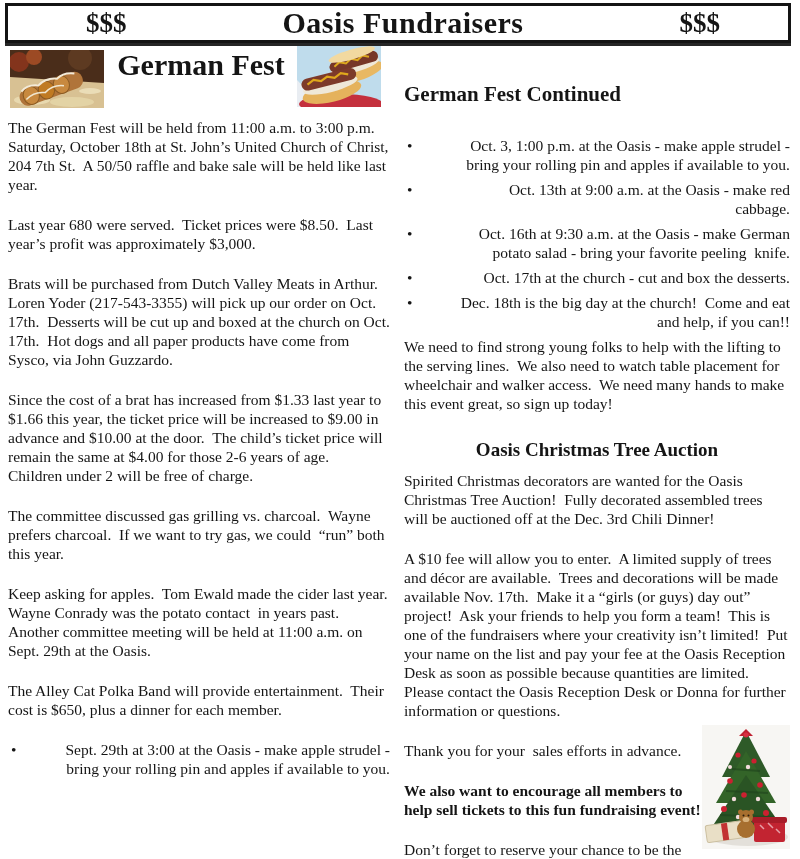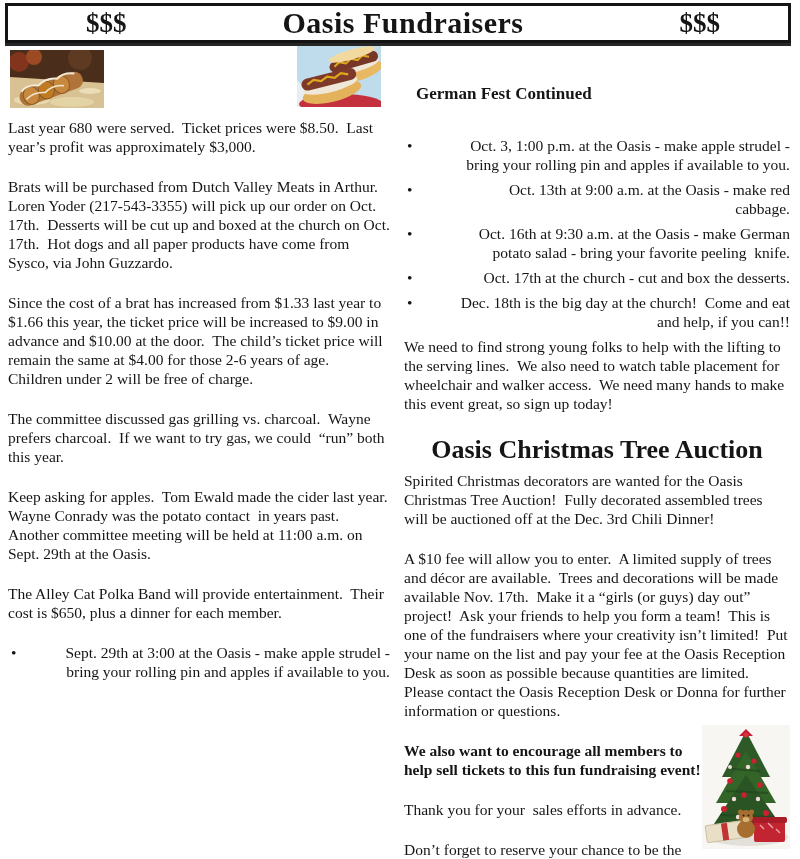--- a/index.html
+++ b/index.html
@@ -23,27 +23,27 @@
     font-size:30px;font-weight:bold;text-align:center;line-height:1.1;}
   .photo-strudel{position:absolute;left:10px;top:50px;}
   .photo-brats{position:absolute;left:297px;top:46px;}
   .photo-tree{position:absolute;left:702px;top:725px;}
   .photo{display:block;}
 
   
   .col-left{position:absolute;left:8px;top:118px;width:382px;}
   .col-right{position:absolute;left:404px;top:84px;width:386px;}
   p.body{margin:0 0 21px 0;font-size:15.5px;line-height:19px;white-space:pre-wrap;}
-  .gfc-heading{margin:0 0 32px 12px;font-size:17px;font-weight:bold;line-height:20px;}
+  .gfc-heading{margin:0 0 32px 0;font-size:21px;font-weight:bold;line-height:20px;}
   .bullets{margin:0;}
   .bullet-row{display:flex;margin:0 0 6px 0;font-size:15.5px;line-height:19px;}
   .bullet-row .dot{flex:none;width:30px;padding-left:3px;}
   .bullet-row .btxt{flex:1;white-space:pre-wrap;text-align:right;}
   .help-para{margin:21px 0 0 0;}
-  .auction-title{margin:8px 0 5px 0;font-size:26px;font-weight:bold;text-align:center;
+  .auction-title{margin:8px 0 5px 0;font-size:19px;font-weight:bold;text-align:center;
     white-space:nowrap;line-height:32px;}
   .spirited{margin-bottom:30px;}
   .fee-para{margin-bottom:0;}
   .closing{width:302px;}
   .bold-note{font-weight:bold;margin:4px 0 3px 0;}
   .thanks-line{margin:0 0 3px 0;}
   .closing-line{margin:0;}
 </style>
 </head>
 <body>
@@ -68,20 +68,21 @@
     <g transform="rotate(-20 42 38)">
       <rect x="8" y="30" width="66" height="17" rx="8" fill="#b0743a"></rect>
       <ellipse cx="20" cy="38" rx="8" ry="9" fill="#c8893f" stroke="#8a5a22" stroke-width="1"></ellipse>
       <ellipse cx="36" cy="38" rx="8" ry="9" fill="#c07a22" stroke="#8a5a22" stroke-width="1"></ellipse>
       <ellipse cx="52" cy="38" rx="8" ry="9" fill="#c8893f" stroke="#8a5a22" stroke-width="1"></ellipse>
       <path d="M12 31 Q20 26 30 31 Q40 26 50 31 Q58 27 68 32" stroke="#f3ead8" stroke-width="2" fill="none"></path>
       <path d="M14 40 Q24 35 34 40 Q44 35 54 40" stroke="#f0e6cf" stroke-width="1.5" fill="none"></path>
     </g>
   </svg>
 
+  <h2 class="gf-title">German Fest</h2>
 
   <svg class="photo photo-brats" width="84" height="61" viewBox="0 0 84 61">
     <rect width="84" height="61" fill="#bfdcec"></rect>
     <path d="M0 34 L26 61 L0 61 Z" fill="#e9edf2"></path>
     <ellipse cx="44" cy="58" rx="42" ry="10" fill="#c4303d"></ellipse>
     <g transform="rotate(-16 58 20)">
       <ellipse cx="58" cy="26" rx="27" ry="9" fill="#e8b863"></ellipse>
       <ellipse cx="58" cy="20" rx="25" ry="6" fill="#efe8d8"></ellipse>
       <rect x="33" y="10" width="50" height="11" rx="5.5" fill="#773728"></rect>
       <path d="M38 15 l6 -3 l6 3 l6 -3 l6 3 l6 -3 l6 3" stroke="#dca81e" stroke-width="2" fill="none"></path>
@@ -89,20 +90,21 @@
     </g>
     <g transform="rotate(-14 34 42)">
       <ellipse cx="34" cy="46" rx="30" ry="10" fill="#e5b25c"></ellipse>
       <ellipse cx="34" cy="39" rx="28" ry="7" fill="#efe8d8"></ellipse>
       <rect x="6" y="27" width="56" height="12" rx="6" fill="#7d3a2a"></rect>
       <path d="M12 33 l7 -3 l7 3 l7 -3 l7 3 l7 -3 l7 3" stroke="#e0a81c" stroke-width="2.2" fill="none"></path>
     </g>
   </svg>
 
   <div class="col-left">
+    <p class="body">The German Fest will be held from 11:00 a.m. to 3:00 p.m. Saturday, October 18th at St. John’s United Church of Christ, 204 7th St.  A 50/50 raffle and bake sale will be held like last year.</p>
     <p class="body">Last year 680 were served.  Ticket prices were $8.50.  Last year’s profit was approximately $3,000.</p>
     <p class="body">Brats will be purchased from Dutch Valley Meats in Arthur.  Loren Yoder (217-543-3355) will pick up our order on Oct. 17th.  Desserts will be cut up and boxed at the church on Oct. 17th.  Hot dogs and all paper products have come from Sysco, via John Guzzardo.</p>
     <p class="body">Since the cost of a brat has increased from $1.33 last year to $1.66 this year, the ticket price will be increased to $9.00 in advance and $10.00 at the door.  The child’s ticket price will remain the same at $4.00 for those 2-6 years of age.  Children under 2 will be free of charge.</p>
     <p class="body">The committee discussed gas grilling vs. charcoal.  Wayne prefers charcoal.  If we want to try gas, we could  “run” both this year.</p>
     <p class="body">Keep asking for apples.  Tom Ewald made the cider last year.  Wayne Conrady was the potato contact  in years past.  Another committee meeting will be held at 11:00 a.m. on Sept. 29th at the Oasis.</p>
     <p class="body">The Alley Cat Polka Band will provide entertainment.  Their cost is $650, plus a dinner for each member.</p>
     <div class="bullet-row">
       <span class="dot">•</span>
       <span class="btxt">Sept. 29th at 3:00 at the Oasis - make apple strudel - bring your rolling pin and apples if available to you.</span>
     </div>
@@ -135,22 +137,22 @@
       </div>
     </div>
 
     <p class="body help-para">We need to find strong young folks to help with the lifting to the serving lines.  We also need to watch table placement for wheelchair and walker access.  We need many hands to make this event great, so sign up today!</p>
 
     <h2 class="auction-title">Oasis Christmas Tree Auction</h2>
     <p class="body spirited">Spirited Christmas decorators are wanted for the Oasis Christmas Tree Auction!  Fully decorated assembled trees will be auctioned off at the Dec. 3rd Chili Dinner!</p>
     <p class="body fee-para">A $10 fee will allow you to enter.  A limited supply of trees and décor are available.  Trees and decorations will be made available Nov. 17th.  Make it a “girls (or guys) day out” project!  Ask your friends to help you form a team!  This is one of the fundraisers where your creativity isn’t limited!  Put your name on the list and pay your fee at the Oasis Reception Desk as soon as possible because quantities are limited.   Please contact the Oasis Reception Desk or Donna for further information or questions.</p>
 
     <div class="closing">
+      <p class="body thanks-line">Thank you for your  sales efforts in advance.</p>
       <p class="body bold-note">We also want to encourage all members to help sell tickets to this fun fundraising event!</p>
-      <p class="body thanks-line">Thank you for your  sales efforts in advance.</p>
       <p class="body closing-line">Don’t forget to reserve your chance to be the best tree decorator in town!</p>
     </div>
   </div>
 
   <svg class="photo photo-tree" width="88" height="124" viewBox="0 0 88 124">
     <rect width="88" height="124" fill="#f7f6f3"></rect>
     <ellipse cx="46" cy="112" rx="40" ry="9" fill="#e3e0da"></ellipse>
     <rect x="42" y="6" width="4" height="14" fill="#3a2a18"></rect>
     <polygon points="44,6 20,52 68,52" fill="#2e5a28"></polygon>
     <polygon points="44,26 14,78 74,78" fill="#336428"></polygon>

